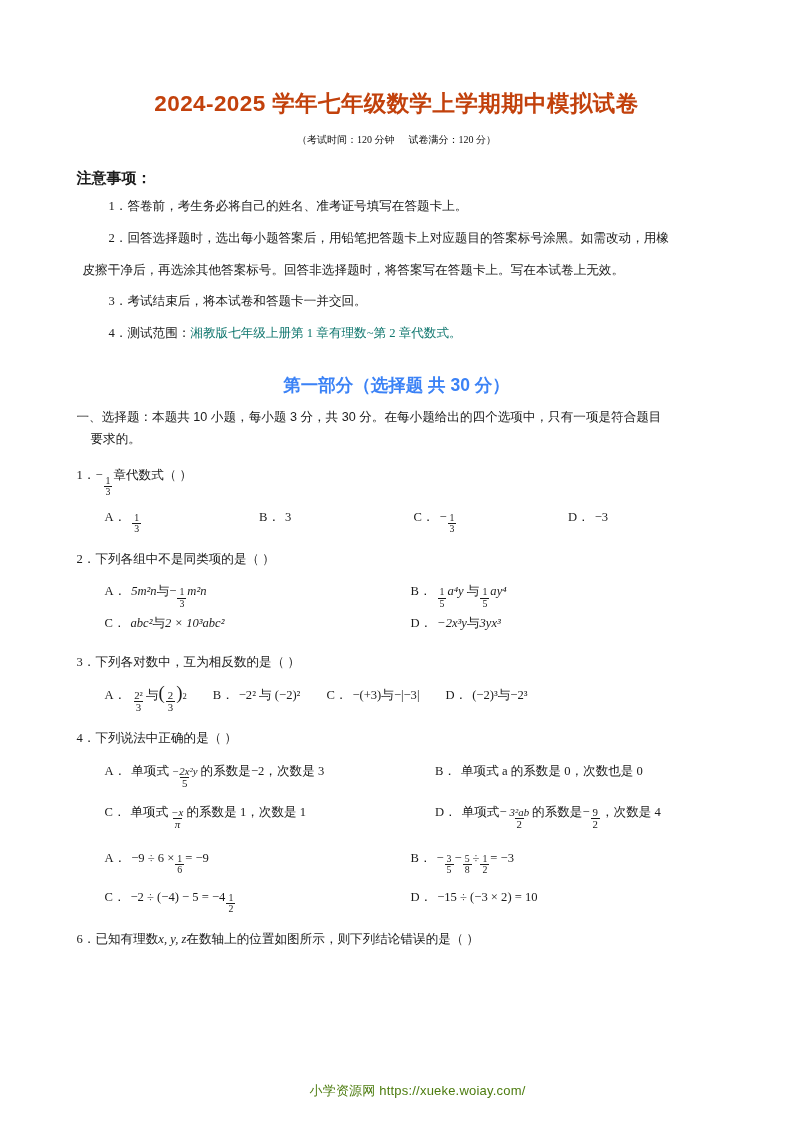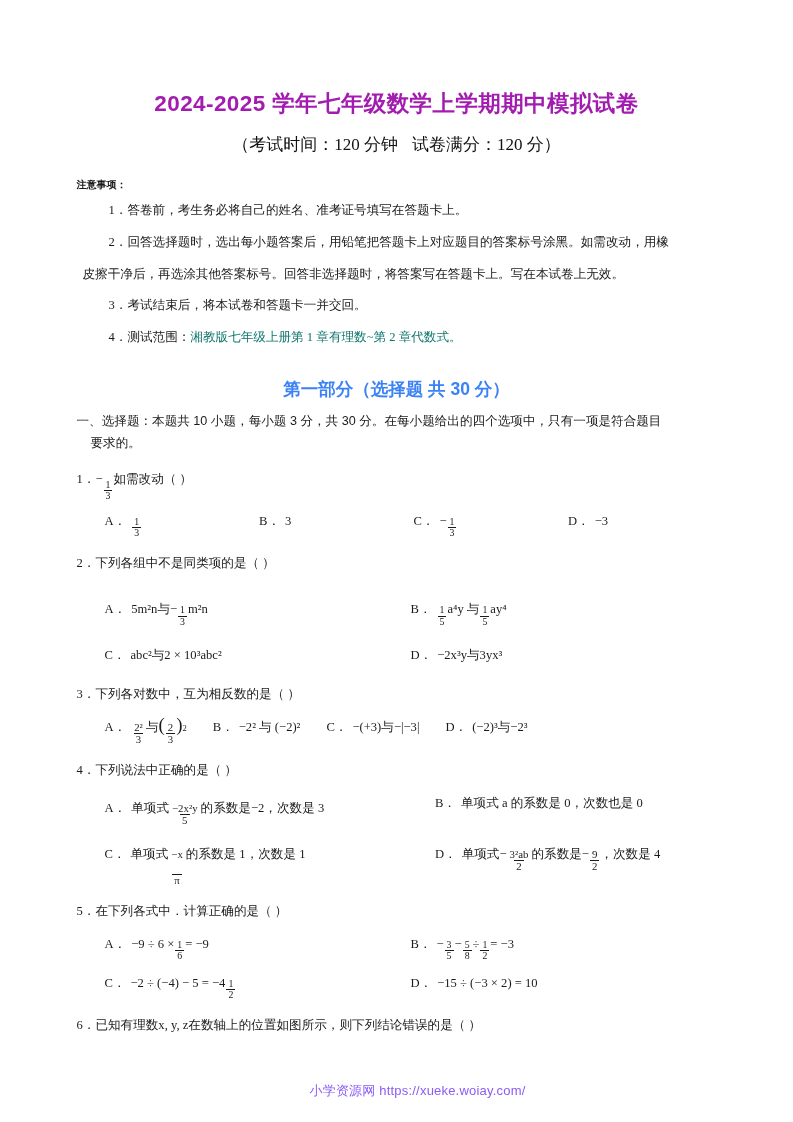--- a/index.html
+++ b/index.html
@@ -29,36 +29,36 @@
   }
 
   
   .doc-title {
     text-align: center;
     font-size: 22.5px;
     font-weight: bold;
     font-family: "Liberation Sans", "DejaVu Sans", sans-serif;
     letter-spacing: 0.4px;
     margin: 0 0 4px 0;
-    color: #a21caf;
+    color: #c2410c;
   }
   .doc-subtitle {
     text-align: center;
-    font-size: 17px;
+    font-size: 10px;
     margin: 14px 0 0 0;
     color: #111;
   }
   .doc-subtitle .gap { display:inline-block; width: 14px; }
 
   
   .notice-block {
     margin-top: 22px;
   }
   .notice-title {
-    font-size: 10px;
+    font-size: 15px;
     font-weight: bold;
     font-family: "Liberation Sans", "DejaVu Sans", sans-serif;
     margin: 0 0 6px 0;
   }
   .notice-item {
     font-size: 12.6px;
     line-height: 2.05;
     text-indent: 26px;
     margin: 6px;
     text-align: justify;
@@ -111,21 +111,21 @@
   .opts.grid4 .opt { width: 25%; }
   .opts.grid4 .opt:nth-child(1) { width: 26%; }
   .opts.grid4 .opt:nth-child(2) { width: 26%; }
   .opts.grid4 .opt:nth-child(3) { width: 26%; }
   
   .opts.grid2 .opt { width: 50%; }
   
   .opts.grid4t .opt { width: auto; margin-right: 26px; }
 
   
-  .mi { font-family: "Liberation Serif","DejaVu Serif",serif; margin-top: 14px; }
+  .mi { font-style: italic; font-family: "Liberation Serif","DejaVu Serif",serif; }
   .frac {
     display: inline-flex;
     flex-direction: column;
     align-items: center;
     vertical-align: -0.42em;
     margin: 0 1px;
     line-height: 1.02;
     font-size: 0.78em;
   }
   .frac .num { padding: 0 2px; }
@@ -141,21 +141,21 @@
   }
 
   
   .watermark {
     position: absolute;
     left: 0;
     right: 0;
     bottom: 22px;
     text-align: center;
     font-size: 13px;
-    color: #8b5cf6;
+    color: #4d7c0f;
     font-family: "Liberation Sans", "DejaVu Sans", sans-serif;
     letter-spacing: 0.2px;
     margin-left: 42px;
   }
 </style>
 </head>
 <body>
 
 <div class="page">
   <div class="inner">
@@ -180,21 +180,21 @@
     <p class="section-intro">
       <span>一、选择题：本题共 10 小题，每小题 3 分，共 30 分。在每小题给出的四个选项中，只有一项是符合题目</span>
       <span class="l2">要求的。</span>
     </p>
 
     <div class="question">
       <div class="q-stem">
         <span class="q-num">1．</span>−<span class="frac">
             <span class="num">1</span>
             <span class="den">3</span>
-          </span><span>如需改动（    ）</span>
+          </span><span>章代数式（    ）</span>
       </div>
       <div class="opts grid4">
         <div class="opt-row">
           <span class="opt">
               <span class="opt-label">A．</span>
               <span class="frac">
                 <span class="num">1</span>
                 <span class="den">3</span>
               </span>
             </span>
@@ -328,23 +328,20 @@
                 <span class="num">9</span>
                 <span class="den">2</span>
               </span>
               <span>，次数是 4</span>
             </span>
         </div>
       </div>
     </div>
 
     <div class="question">
-      <div class="q-stem">
-        <span class="q-num">5．</span><span>在下列各式中．计算正确的是（      ）</span>
-      </div>
       <div class="opts grid2">
         <div class="opt-row">
           <span class="opt">
               <span class="opt-label">A．</span>
               <span>−9 ÷ 6 ×</span>
               <span class="frac">
                 <span class="num">1</span>
                 <span class="den">6</span>
               </span>
               <span>= −9</span>

